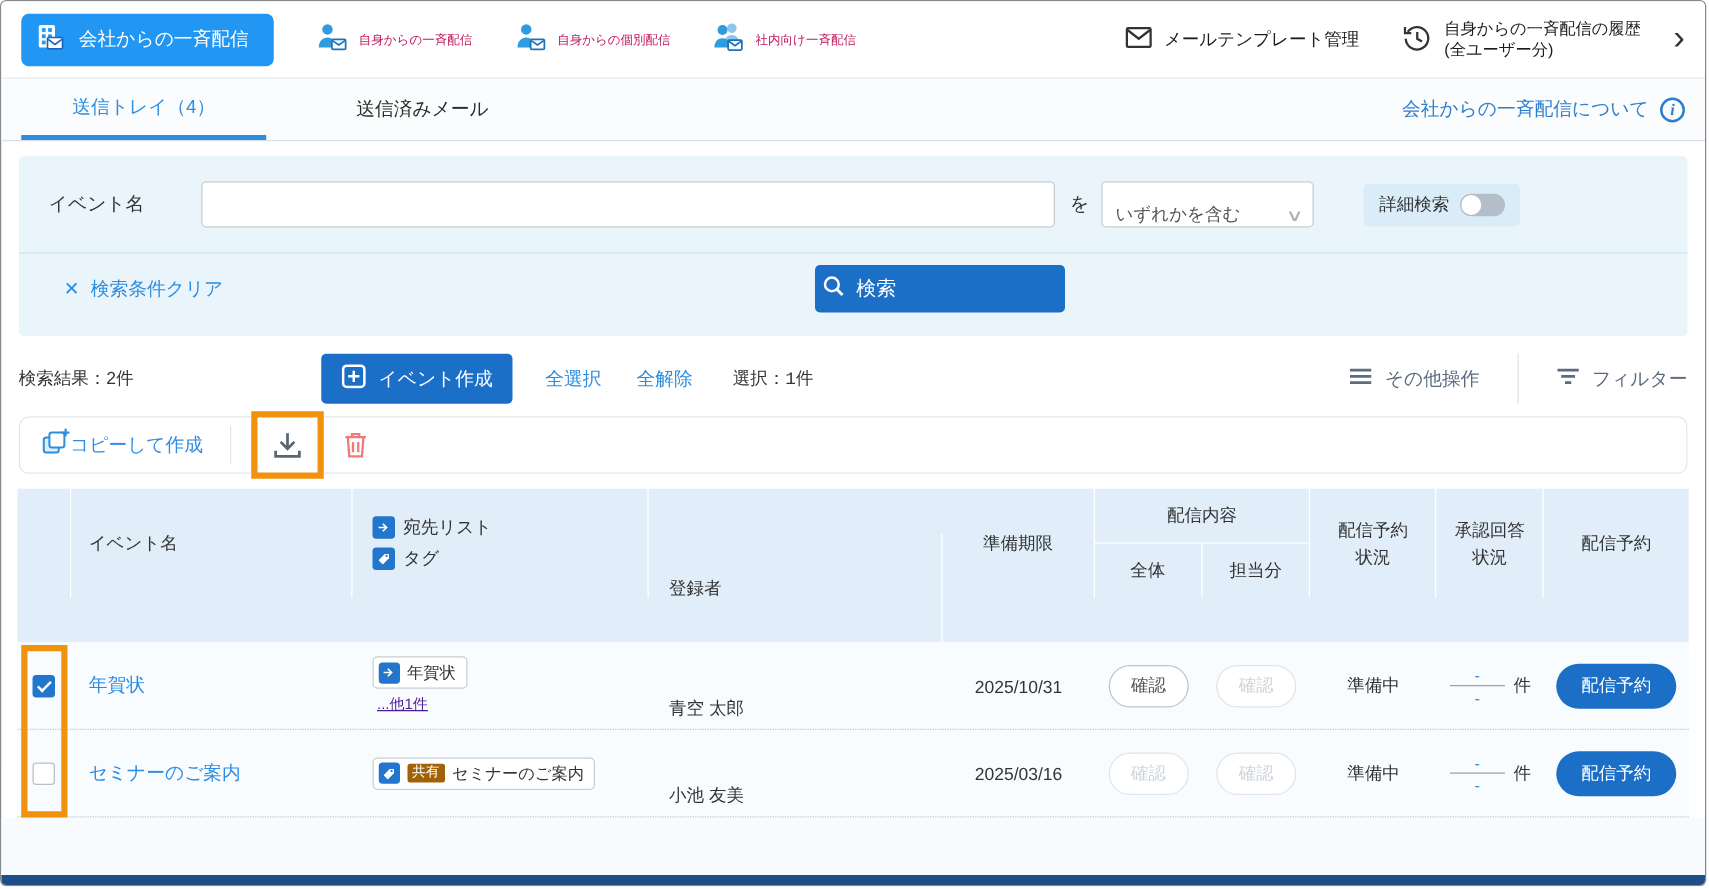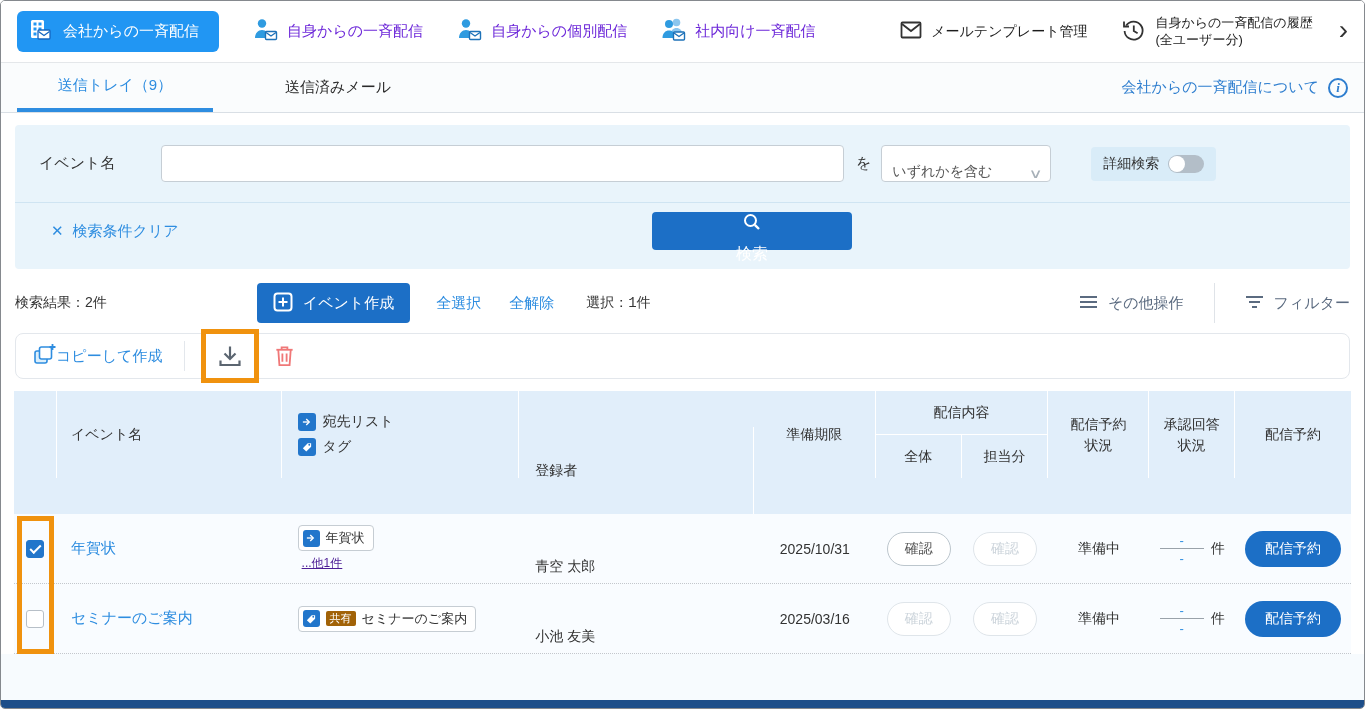--- a/index.html
+++ b/index.html
@@ -2,21 +2,21 @@
 <html><head>
 <meta charset="utf-8">
 <style>
   * { box-sizing: border-box; }
   body { margin:0; padding:0; background:#fff; font-family:"Liberation Sans","DejaVu Sans",sans-serif; color:#333; }
   .page { position:relative; width:1365px; height:709px; border:1px solid #85898e; border-radius:5px; overflow:hidden; background:#fff; display:flex; flex-direction:column; }
 
   
   .topnav { height:62px; flex-shrink:0; display:flex; align-items:center; padding:0 16px; border-bottom:1px solid #e4e7ea; background:#fff; }
   .nav-active { display:flex; align-items:center; gap:10px; background:#2196f3; color:#fff; border-radius:6px; padding:6px 20px 6px 10px; font-size:15px; cursor:pointer; }
-  .nav-item { display:flex; align-items:center; gap:8px; font-size:15px; color:#6d28d9; margin-left:34px; cursor:pointer; }
+  .nav-item { display:flex; align-items:center; gap:8px; font-size:10px; color:#be185d; margin-left:34px; cursor:pointer; }
   .nav-right { margin-left:auto; display:flex; align-items:center; }
   .nav-util { display:flex; align-items:center; gap:9px; font-size:14px; color:#1c1c1c; cursor:pointer; }
   .nav-history { margin-left:34px; }
   .nav-history-text { font-size:13px; line-height:1.3; }
   .chevron { font-size:28px; color:#333; margin-left:26px; line-height:1; cursor:pointer; padding-bottom:4px; }
 
   
   .tabbar { height:50px; flex-shrink:0; display:flex; align-items:stretch; background:#fafcfd; border-bottom:1px solid #d9dfe5; padding:0 16px; }
   .tab { display:flex; align-items:center; justify-content:center; font-size:15px; cursor:pointer; }
   .tab.active { width:196px; color:#2e8de0; border-bottom:4px solid #2e8de0; }
@@ -32,21 +32,21 @@
   .particle { margin:0 10px 0 12px; font-size:15px; }
   .select { width:170px; height:37px; background:#fff; border:1px solid #c6ced5; border-radius:4px; display:flex; align-items:flex-end; justify-content:space-between; padding:0 10px; font-size:14px; color:#555; cursor:pointer; }
   .select .chev { color:#a7b0b8; font-size:13px; transform:scaleX(1.5); }
   .adv-toggle { margin-left:40px; background:#d9ecf8; border-radius:4px; padding:8px 12px; display:flex; align-items:center; gap:9px; font-size:14px; color:#333; cursor:pointer; }
   .switch { width:36px; height:18px; background:#b3bec8; border-radius:9px; position:relative; }
   .switch .knob { position:absolute; left:1px; top:1px; width:16px; height:16px; background:#fff; border-radius:50%; }
   .search-divider { border:none; border-top:1px solid #cfe4f2; margin:20px -24px 0; }
   .search-row2 { position:relative; height:56px; display:flex; align-items:center; }
   .clear-link { color:#2e8de0; font-size:15px; display:flex; gap:9px; align-items:center; margin-left:12px; cursor:pointer; }
   .clear-x { font-size:15px; font-weight:bold; }
-  .search-btn { position:absolute; left:613px; top:9px; width:200px; height:38px; background:#1c6fc6; color:#fff; border:none; border-radius:4px; font-size:16px; display:flex; align-items:center; justify-content:flex-start; gap:9px; cursor:pointer;flex-direction:column; }
+  .search-btn { position:absolute; left:613px; top:9px; width:200px; height:38px; background:#1c6fc6; color:#fff; border:none; border-radius:4px; font-size:16px; display:flex; align-items:center; justify-content:flex-start; gap:9px; cursor:pointer; }
 
   
   .results-row { margin:14px 14px 4px; display:flex; align-items:center; height:40px; }
   .result-count { font-size:14px; color:#333; }
   .create-btn { margin-left:150px; background:#1c6fc6; color:#fff; border:none; border-radius:4px; height:40px; padding:0 16px; display:flex; align-items:center; gap:10px; font-size:15px; cursor:pointer; }
   .tlink { color:#2e8de0; font-size:15px; cursor:pointer; text-decoration:none; }
   .select-all { margin-left:26px; }
   .deselect-all { margin-left:28px; }
   .selected-count { margin-left:32px; font-size:14px; color:#333;font-family:Liberation Mono, monospace; }
   .right-ops { margin-left:auto; display:flex; align-items:center; color:#5b6b80; font-size:15px; }
@@ -196,21 +196,21 @@
           <span>自身からの一斉配信の履歴</span><br>
           <span>(全ユーザー分)</span>
         </span>
       </div>
 
       <span class="chevron">›</span>
     </div>
   </div>
 
   <div class="tabbar">
-    <div class="tab active">送信トレイ（9）</div>
+    <div class="tab active">送信トレイ（4）</div>
     <div class="tab inactive">送信済みメール</div>
     <div class="about-link">
       <span>会社からの一斉配信について</span>
       <span class="info-icon">i</span>
     </div>
   </div>
 
   <div class="search-panel">
     <div class="search-row1">
       <span class="search-label">イベント名</span>

